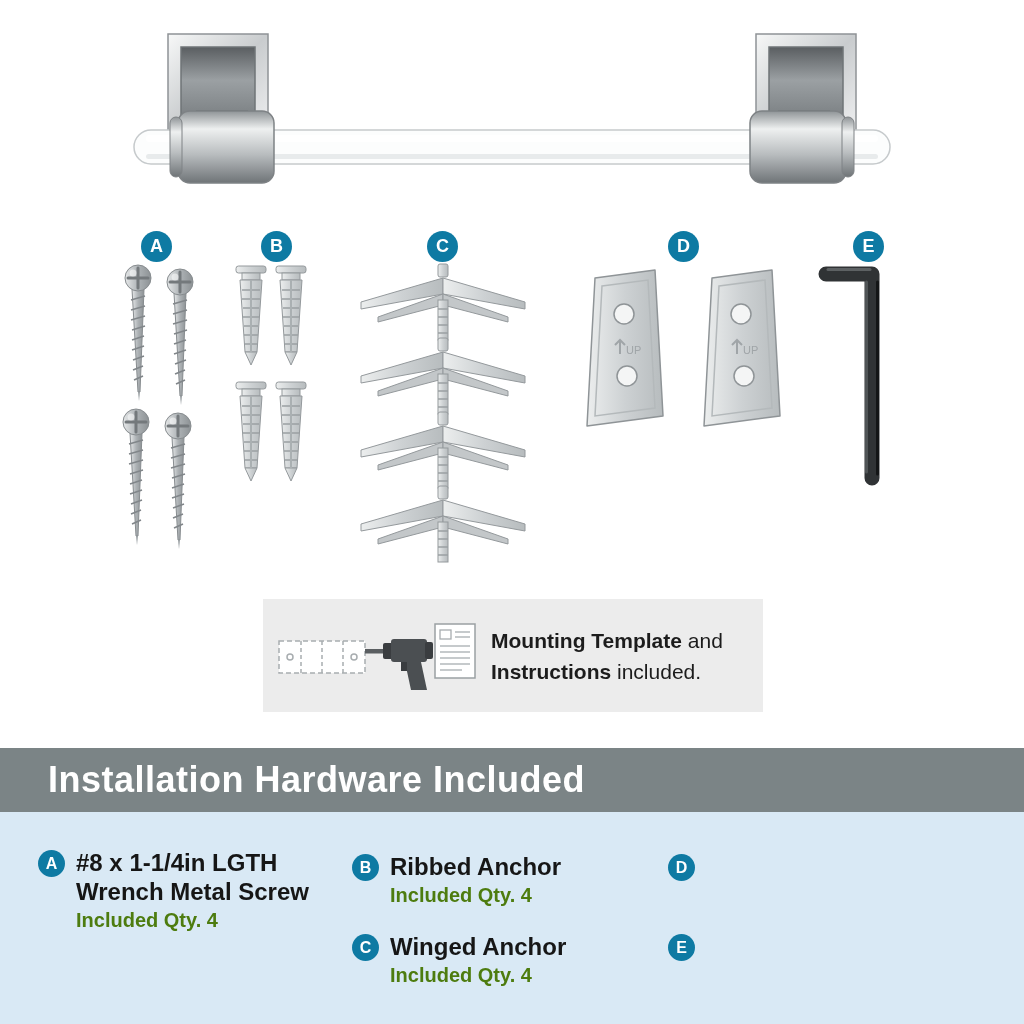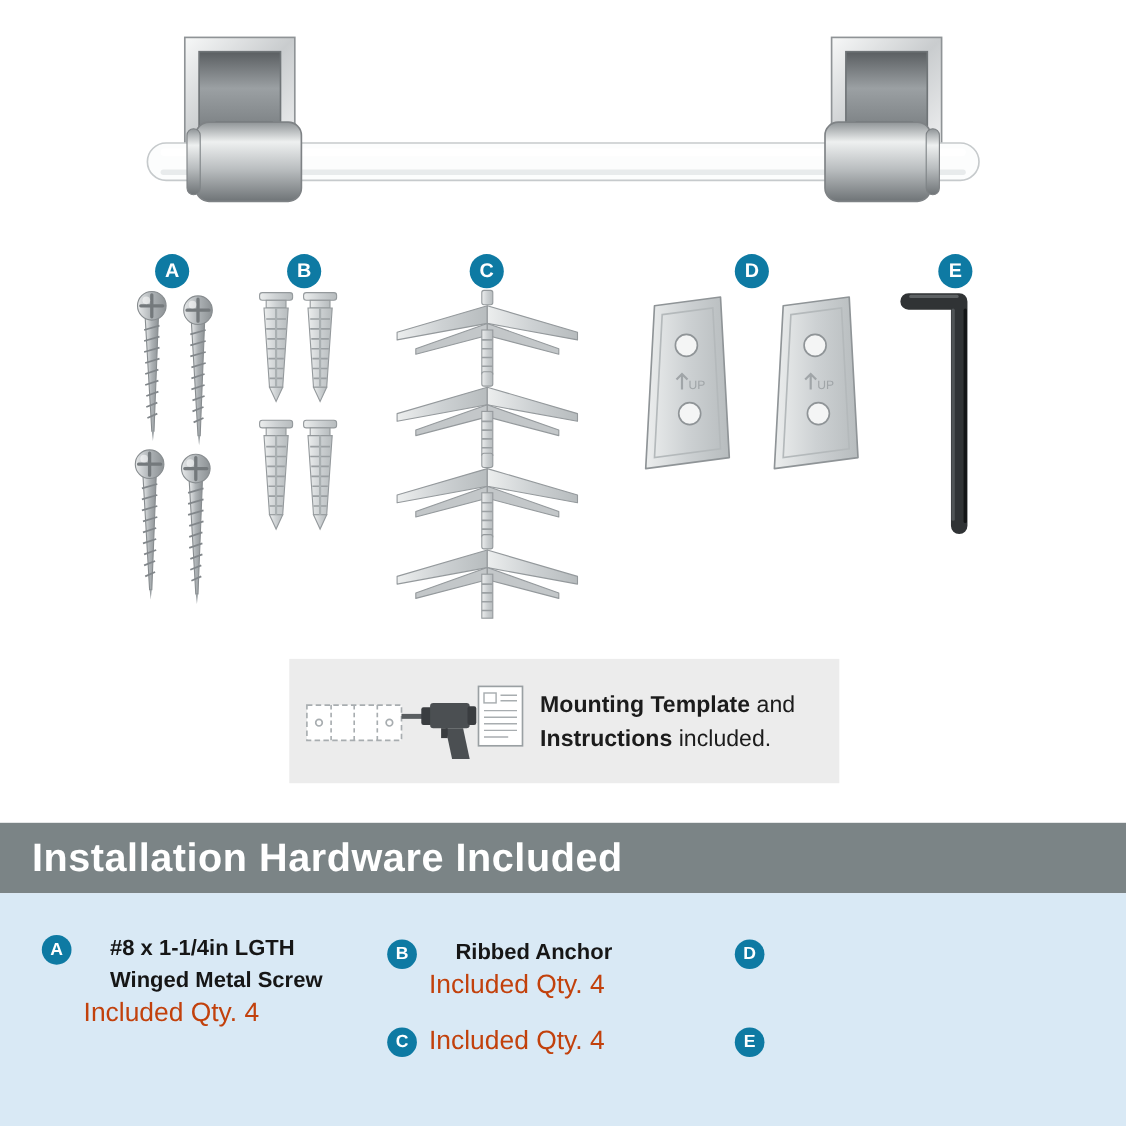--- a/index.html
+++ b/index.html
@@ -17,32 +17,32 @@
   .note-box {
     position:absolute; left:263px; top:599px; width:500px; height:113px;
     background:#ececec; display:flex; align-items:center; padding:0 8px 0 14px; gap:14px;
   }
   .note-text { font-size:21px; line-height:31px; color:#1c1c1c; }
   .bold { font-weight:bold; }
 
   .banner {
     position:absolute; left:0; top:748px; width:1024px; height:64px;
     background:#7b8486; color:#ffffff; display:flex; align-items:center;
-    padding-left:29px; font-size:36px; font-weight:bold; letter-spacing:0.5px;
+    padding-left:48px; font-size:36px; font-weight:bold; letter-spacing:0.5px;
   }
 
   .panel { position:absolute; left:0; top:812px; width:1024px; height:212px; background:#d9e9f5; }
   .item { position:absolute; display:flex; gap:11px; }
   .ibadge {
     width:27px; height:27px; border-radius:50%; background:#0e7aa3; color:#ffffff;
     display:flex; align-items:center; justify-content:center; font-size:16px; font-weight:bold;
     flex:0 0 auto; margin-top:2px;
   }
-  .item-name { font-size:20px; font-weight:bold; color:#161616; line-height:29px;margin-left:24px; }
-  .item-qty  { font-size:24px; font-weight:normal; color:#c2410c; line-height:29px; }
+  .item-name { font-size:24px; font-weight:bold; color:#161616; line-height:29px; }
+  .item-qty  { font-size:20px; font-weight:bold; color:#4d7c0f; line-height:29px; }
 </style>
 </head>
 <body>
 
 <div class="canvas">
 
   <svg class="illo" width="1024" height="600" viewBox="0 0 1024 600">
     <defs>
       <linearGradient id="gPlate" x1="0" y1="0" x2="1" y2="1">
         <stop offset="0" stop-color="#f7f8f8"></stop>
@@ -203,37 +203,38 @@
     <span>Installation Hardware Included</span>
   </div>
 
   <div class="panel">
 
     <div class="item" style="left:38px; top:36px;">
       <div class="ibadge">A</div>
       <div>
         <div class="item-name">
           <span>#8 x 1-1/4in LGTH</span><br>
-          <span>Winged Metal Screw</span>
+          <span>Wrench Metal Screw</span>
         </div>
         <div class="item-qty">Included Qty. 4</div>
       </div>
     </div>
 
     <div class="item" style="left:352px; top:40px;">
       <div class="ibadge">B</div>
       <div>
         <div class="item-name">Ribbed Anchor</div>
         <div class="item-qty">Included Qty. 4</div>
       </div>
     </div>
 
     <div class="item" style="left:352px; top:120px;">
       <div class="ibadge">C</div>
       <div>
+        <div class="item-name">Winged Anchor</div>
         <div class="item-qty">Included Qty. 4</div>
       </div>
     </div>
 
     <div class="item" style="left:668px; top:40px;">
       <div class="ibadge">D</div>
     </div>
 
     <div class="item" style="left:668px; top:120px;">
       <div class="ibadge">E</div>

